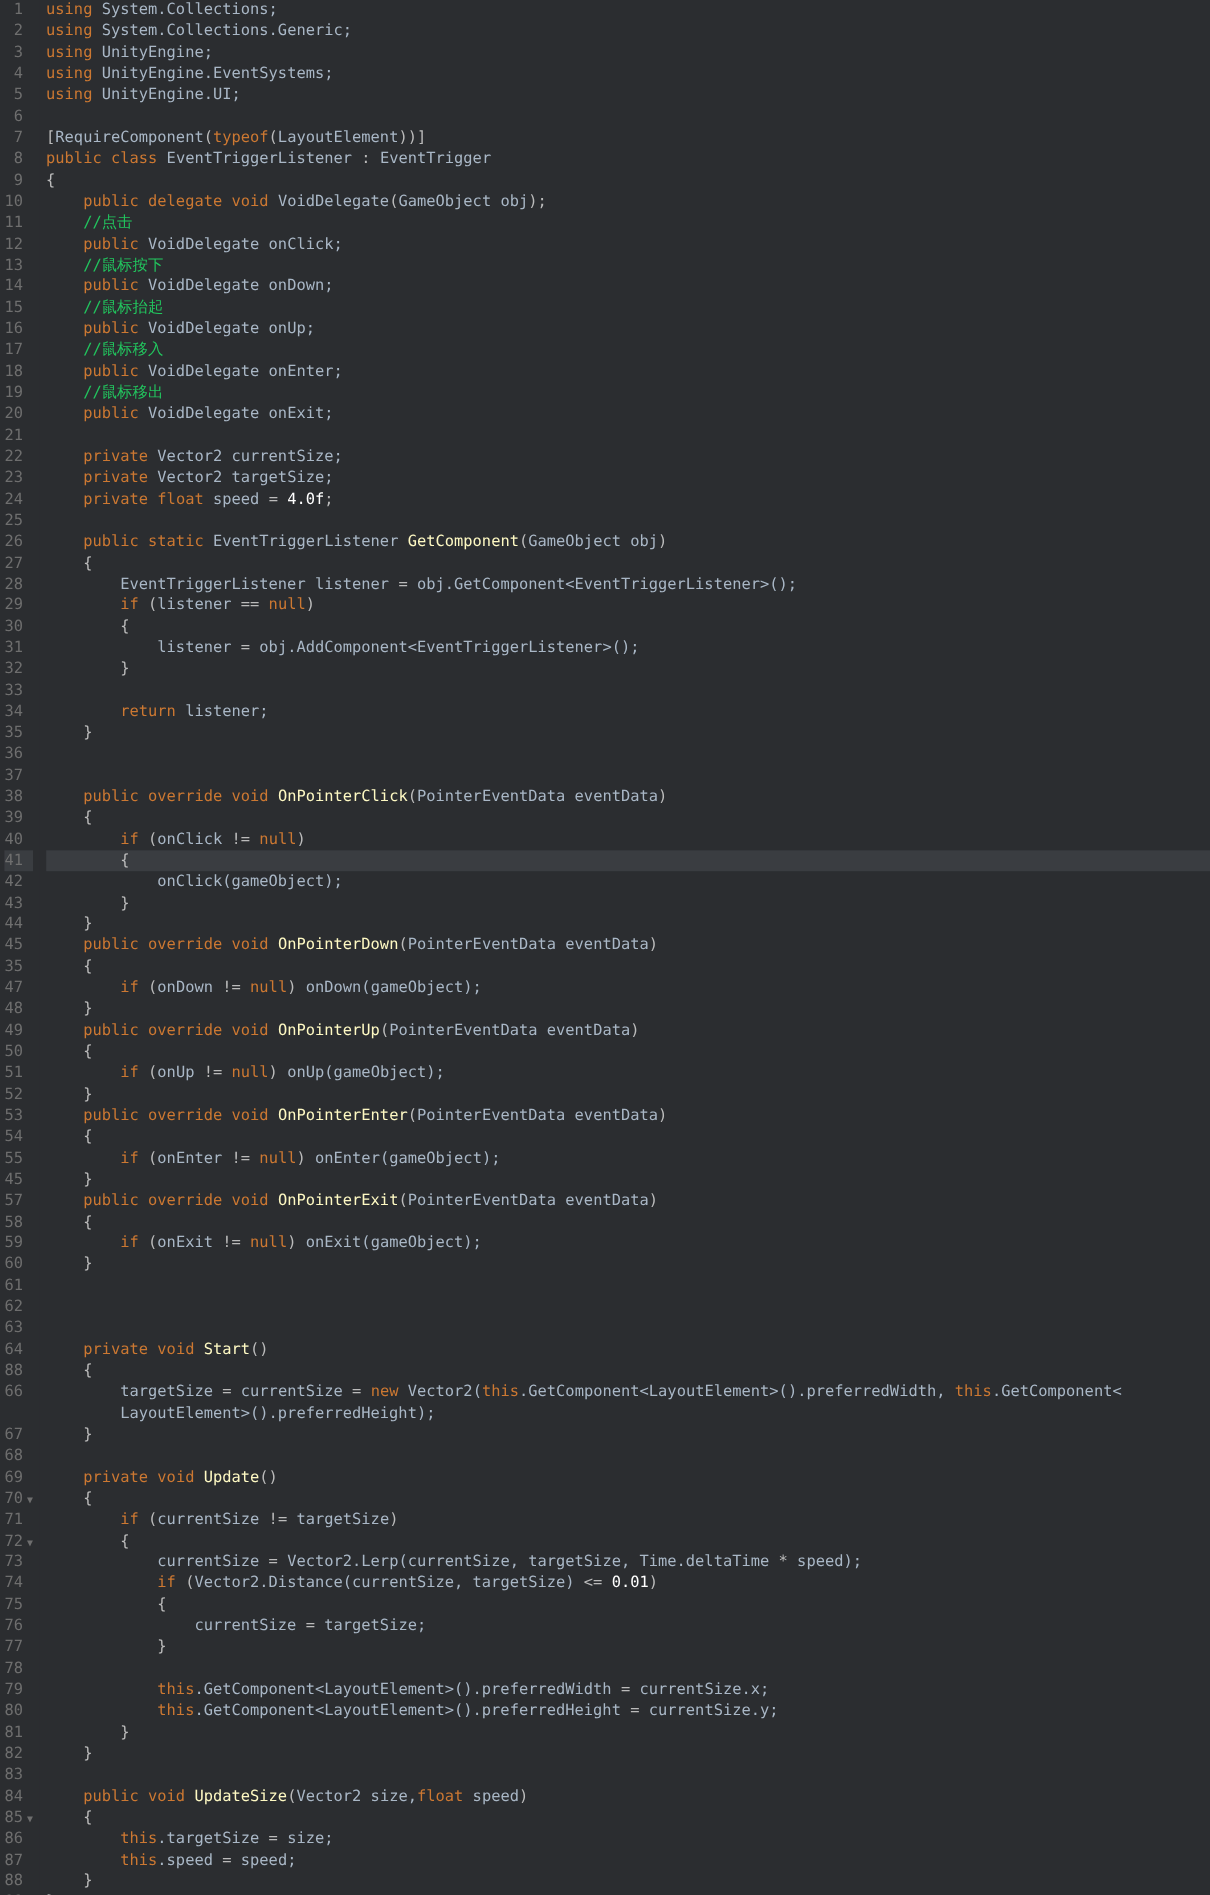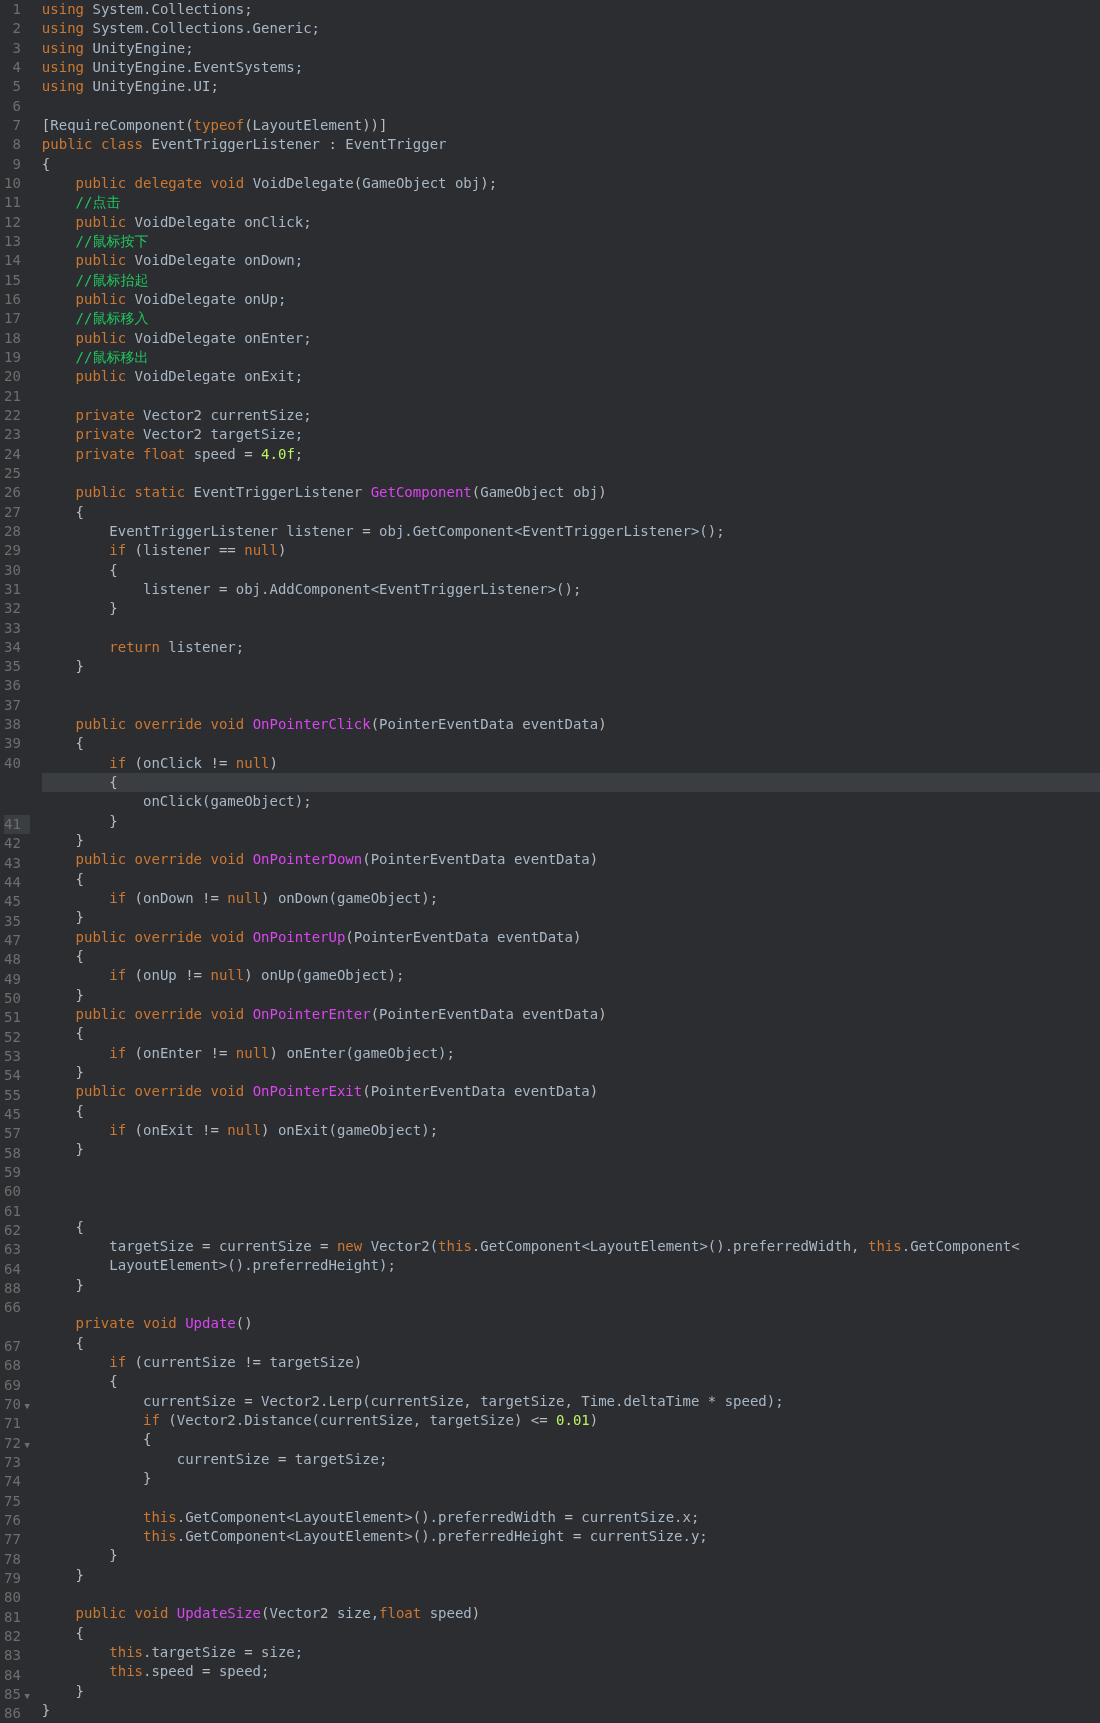--- a/index.html
+++ b/index.html
@@ -47,26 +47,26 @@
   height: 19.34px;
   white-space: pre;
 }
 .line.hl { background: #3a3d41; }
 .line.hl::before {
   content: "";
   position: absolute;
   left: 0;
   right: 0;
 }
-.hlrow { background: #3a3d41; margin-top: 42px; }
+.hlrow { background: #3a3d41; }
 .k { color: #cc7832; }          
 .t { color: #a9b7c6; }          
 .c { color: #22c55e; }          
-.n { color: #bef264; }          
-.m { color: #d946ef; }          
+.n { color: #ffffff; }          
+.m { color: #fef9c3; }          
 .p { color: #bbbbbb; }
 </style>
 </head>
 <body>
 
 <div class="editor">
   <div class="gutter" id="gutter">
       <div class="ln"><span>1</span><span class="fold"></span></div>
       <div class="ln"><span>2</span><span class="fold"></span></div>
       <div class="ln"><span>3</span><span class="fold"></span></div>
@@ -215,20 +215,21 @@
       <div class="line">    <span class="p">{</span></div>
       <div class="line">        <span class="k">if</span> <span class="p">(</span><span class="t">onEnter</span> <span class="p">!=</span> <span class="k">null</span><span class="p">)</span> <span class="t">onEnter(gameObject);</span></div>
       <div class="line">    <span class="p">}</span></div>
       <div class="line">    <span class="k">public</span> <span class="k">override</span> <span class="k">void</span> <span class="m">OnPointerExit</span><span class="p">(</span><span class="t">PointerEventData eventData</span><span class="p">)</span></div>
       <div class="line">    <span class="p">{</span></div>
       <div class="line">        <span class="k">if</span> <span class="p">(</span><span class="t">onExit</span> <span class="p">!=</span> <span class="k">null</span><span class="p">)</span> <span class="t">onExit(gameObject);</span></div>
       <div class="line">    <span class="p">}</span></div>
       <div class="line">&nbsp;</div>
       <div class="line">&nbsp;</div>
       <div class="line">&nbsp;</div>
+      <div class="line">    <span class="k">private</span> <span class="k">void</span> <span class="m">Start</span><span class="p">()</span></div>
       <div class="line">    <span class="p">{</span></div>
       <div class="line">        <span class="t">targetSize</span> <span class="p">=</span> <span class="t">currentSize</span> <span class="p">=</span> <span class="k">new</span> <span class="t">Vector2(</span><span class="k">this</span><span class="t">.GetComponent&lt;LayoutElement&gt;().preferredWidth,</span> <span class="k">this</span><span class="t">.GetComponent&lt;</span></div>
       <div class="line">        <span class="t">LayoutElement&gt;().preferredHeight);</span></div>
       <div class="line">    <span class="p">}</span></div>
       <div class="line">&nbsp;</div>
       <div class="line">    <span class="k">private</span> <span class="k">void</span> <span class="m">Update</span><span class="p">()</span></div>
       <div class="line">    <span class="p">{</span></div>
       <div class="line">        <span class="k">if</span> <span class="p">(</span><span class="t">currentSize</span> <span class="p">!=</span> <span class="t">targetSize</span><span class="p">)</span></div>
       <div class="line">        <span class="p">{</span></div>
       <div class="line">            <span class="t">currentSize</span> <span class="p">=</span> <span class="t">Vector2.Lerp(currentSize, targetSize, Time.deltaTime</span> <span class="p">*</span> <span class="t">speed);</span></div>

